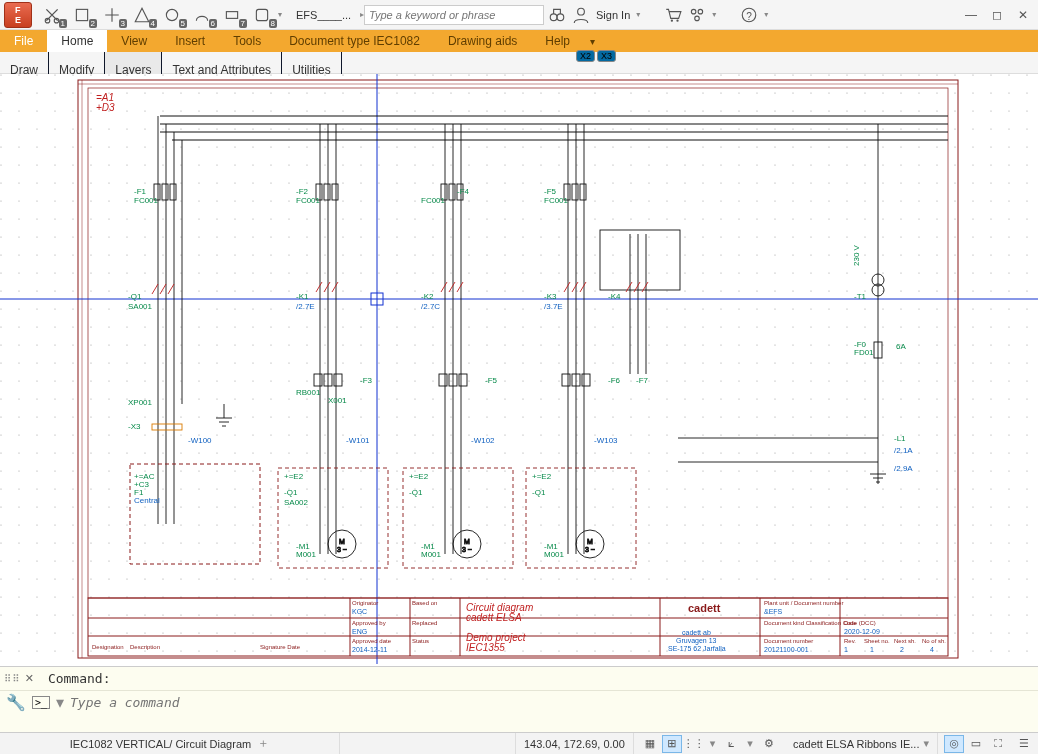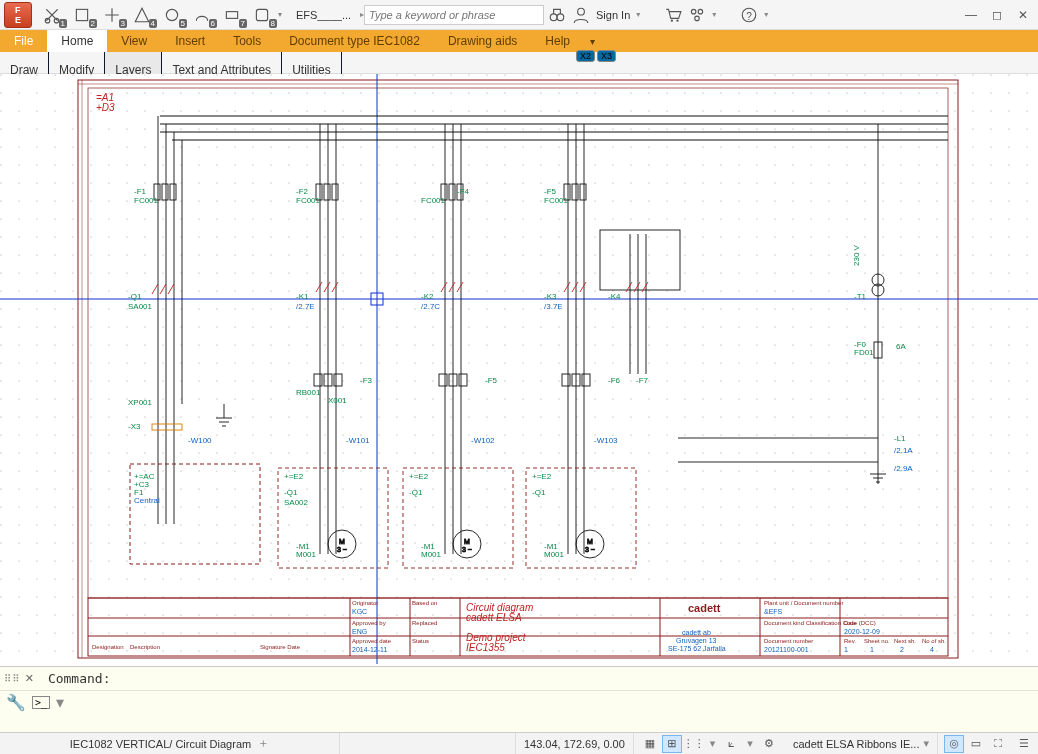--- a/index.html
+++ b/index.html
@@ -496,20 +496,21 @@
 <div class="cmd-panel">
   <div class="cmd-head">
     <span class="grip">⠿⠿</span>
     <span class="cmd-close">✕</span>
     <span class="cmd-line">Command:</span>
   </div>
   <div class="cmd-input-row">
     <span style="color:#888">🔧</span>
     <span style="border:1px solid #888;padding:0 2px;font-size:10px;font-family:Consolas,monospace">&gt;_</span>
     <span style="color:#888">▾</span>
+    <input class="cmd-input" placeholder="Type a command" style="">
   </div>
 </div>
 
 <div class="statusbar">
   <div class="status-seg" style="flex:0 0 340px;justify-content:center">
     <span>IEC1082 VERTICAL/ Circuit Diagram</span>
     <span style="margin-left:6px;color:#888;font-size:12px">＋</span>
   </div>
   <div class="status-seg" style="flex:1"></div>
   <div class="status-seg">

